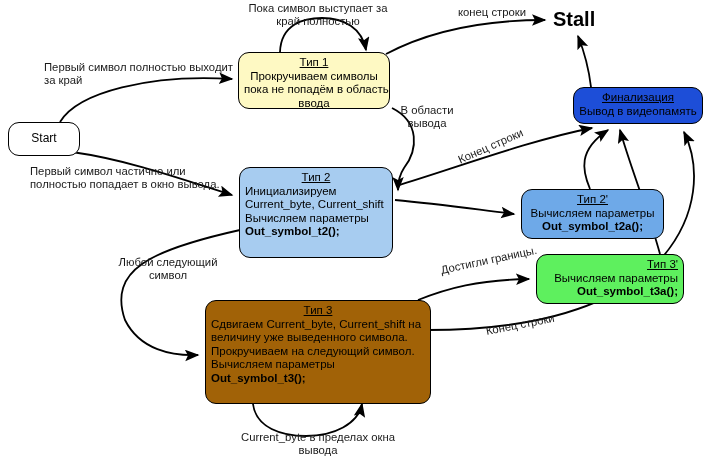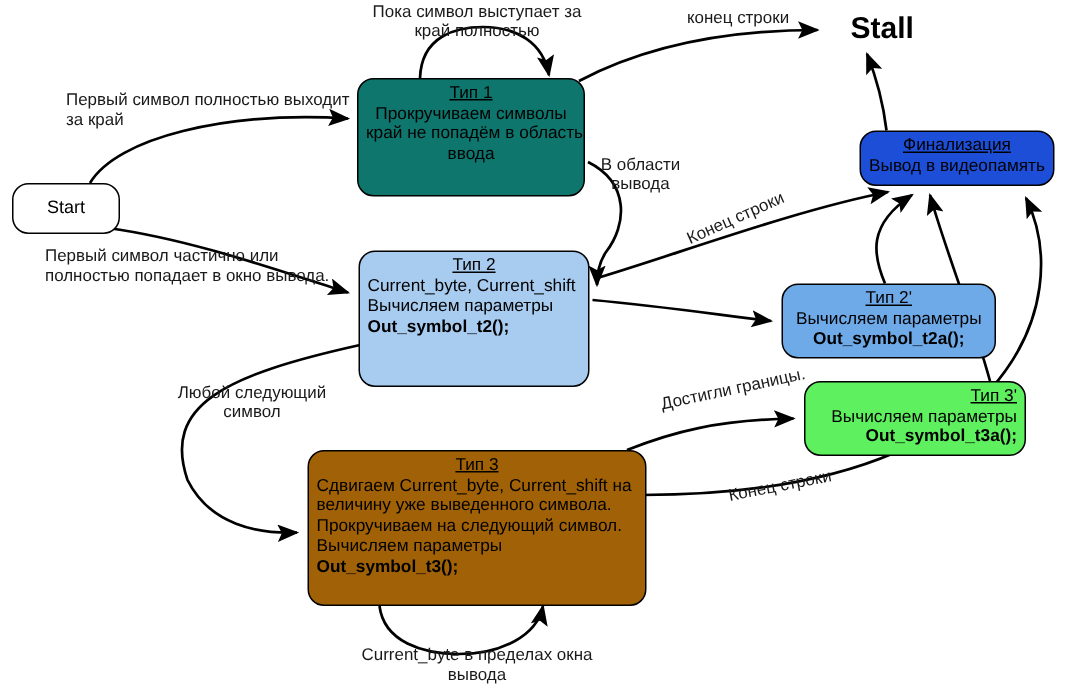--- a/index.html
+++ b/index.html
@@ -43,22 +43,22 @@
   .node.left-align .title { text-align: center; }
   .node .fn { font-weight: bold; }
 
   #node-start {
     left: 8px; top: 122px; width: 72px; height: 34px;
     background: #ffffff;
     display: flex; align-items: center; justify-content: center;
     font-size: 12px;
   }
   #node-type1 {
-    left: 238px; top: 52px; width: 152px; height: 79px;
-    background: #0f766e;
+    left: 238px; top: 52px; width: 152px; height: 57px;
+    background: #fef9c3;
   }
   #node-type2 {
     left: 239px; top: 167px; width: 154px; height: 91px;
     background: #a7ccf0;
   }
   #node-type3 {
     left: 205px; top: 300px; width: 226px; height: 104px;
     background: #a16207;
   }
   #node-type2a {
@@ -75,21 +75,20 @@
     background: #1d4ed8;
   }
 
   .stall {
     position: absolute;
     left: 553px; top: 8px;
     font-size: 20px;
     font-weight: bold;
     color: #000000;
     z-index: 6;
-    margin-left: 14px;
   }
 
   .elabel {
     position: absolute;
     color: #1a1a1a;
     font-size: 11.3px;
     line-height: 13.4px;
     z-index: 6;
     white-space: nowrap;
   }
@@ -140,26 +139,27 @@
     <path d="M591,87 C588,62 582,46 578,36" fill="none" stroke="#000" stroke-width="1.8" marker-end="url(#ah)"></path>
   </svg>
 
   <div class="node" id="node-start">
     <span>Start</span>
   </div>
 
   <div class="node" id="node-type1">
     <span class="title">Тип 1</span>
     <span class="ln">Прокручиваем символы</span>
-    <span class="ln">край не попадём в область</span>
+    <span class="ln">пока не попадём в область</span>
     <span class="ln">ввода</span>
   </div>
 
   <div class="node left-align" id="node-type2">
     <span class="title">Тип 2</span>
+    <span class="ln">Инициализируем</span>
     <span class="ln">Current_byte, Current_shift</span>
     <span class="ln">Вычисляем параметры</span>
     <span class="ln fn">Out_symbol_t2();</span>
   </div>
 
   <div class="node left-align" id="node-type3">
     <span class="title">Тип 3</span>
     <span class="ln">Сдвигаем Current_byte, Current_shift на</span>
     <span class="ln">величину уже выведенного символа.</span>
     <span class="ln">Прокручиваем на следующий символ.</span>

